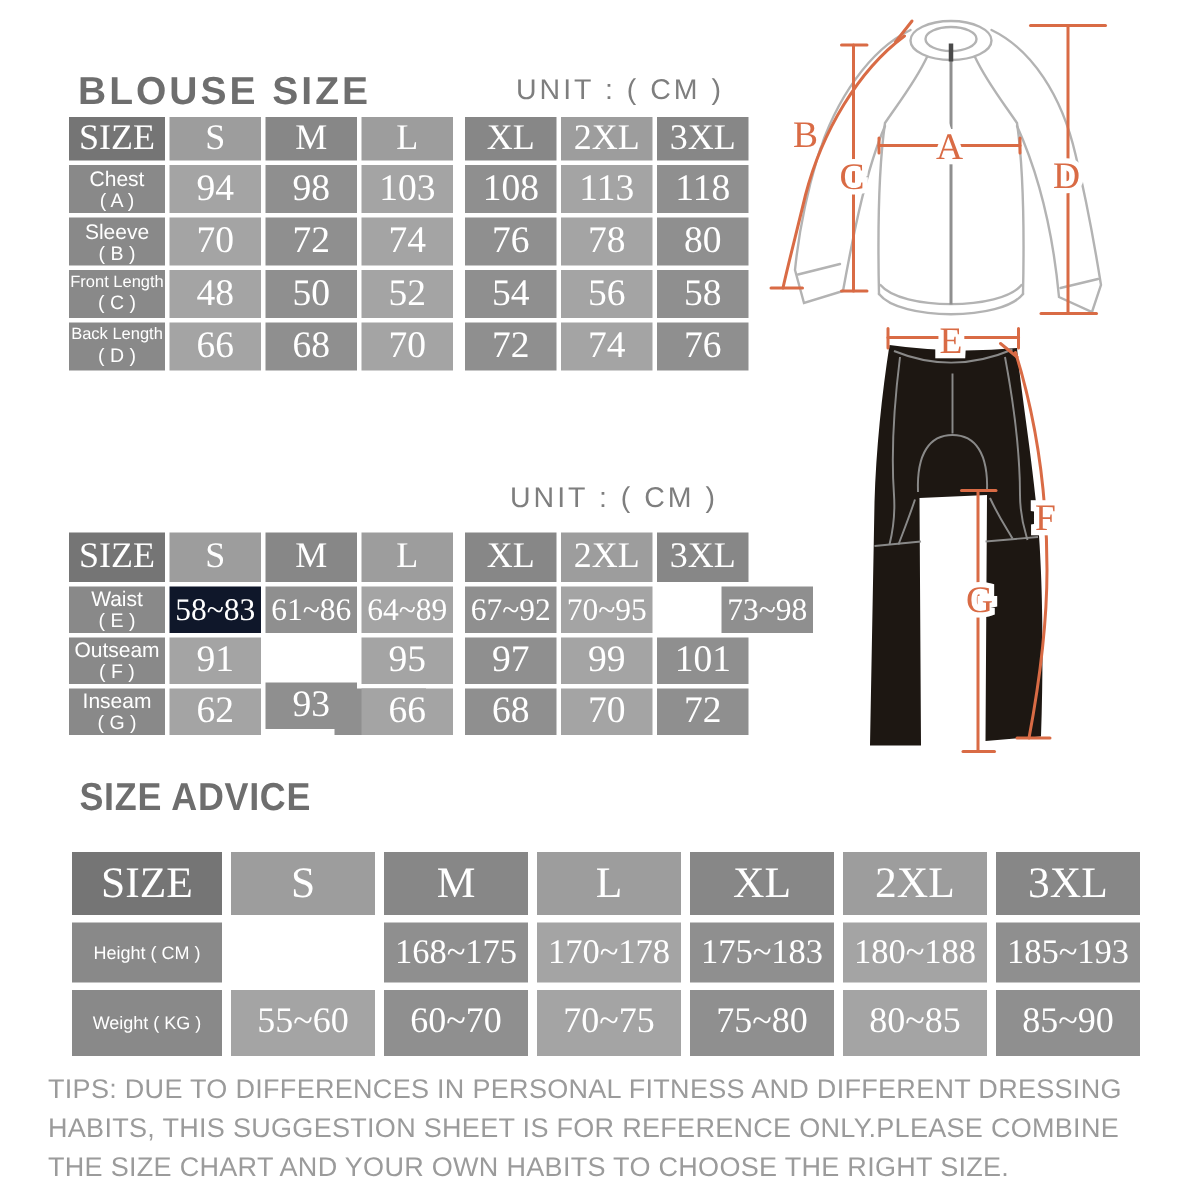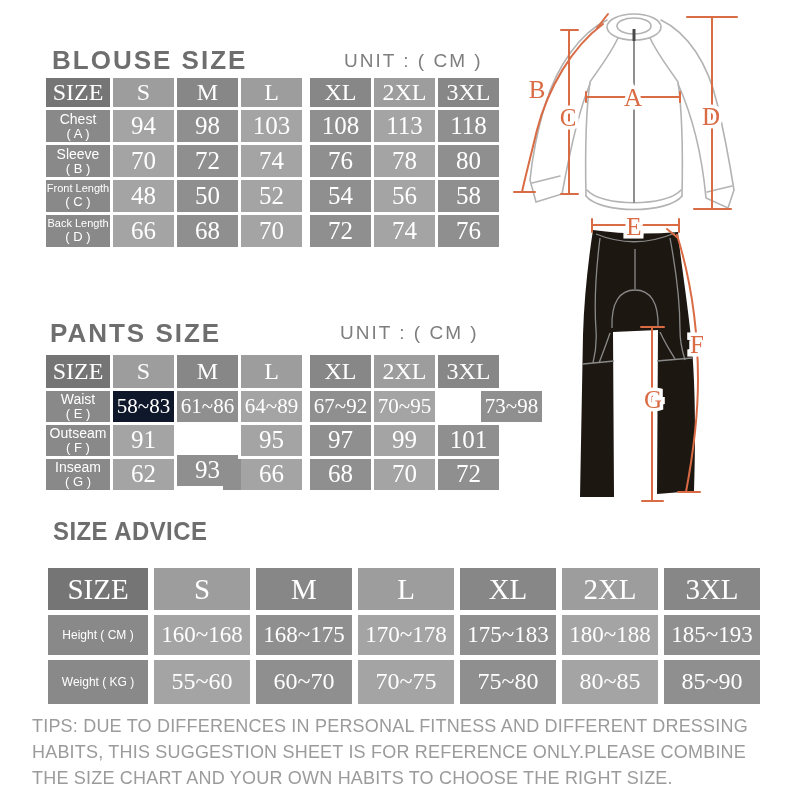--- a/index.html
+++ b/index.html
@@ -74,21 +74,20 @@
         <div style="font-size: 13px;">( D )</div>
       </div>
       <div class="cell serif" style="left: 67px; top: 137px; width: 61px; height: 32px; background: rgb(164, 164, 164); font-size: 25px;">66</div>
       <div class="cell serif" style="left: 131px; top: 137px; width: 61px; height: 32px; background: rgb(143, 143, 143); font-size: 25px;">68</div>
       <div class="cell serif" style="left: 195px; top: 137px; width: 61px; height: 32px; background: rgb(164, 164, 164); font-size: 25px;">70</div>
       <div class="cell serif" style="left: 264px; top: 137px; width: 61px; height: 32px; background: rgb(143, 143, 143); font-size: 25px;">72</div>
       <div class="cell serif" style="left: 328px; top: 137px; width: 61px; height: 32px; background: rgb(164, 164, 164); font-size: 25px;">74</div>
       <div class="cell serif" style="left: 392px; top: 137px; width: 61px; height: 32px; background: rgb(143, 143, 143); font-size: 25px;">76</div>
     </div>
 
-  <div class="title" style="left:50px;top:318px;">PANTS SIZE</div>
   <div class="unit" style="left:340px;top:322px;">UNIT : ( CM )</div>
   <div class="sztable" id="table-pants" style="left: 46px; top: 355px; width: 453px; height: 138px;">
       <div class="cell serif" style="left: 0px; top: 0px; width: 64px; height: 33px; background: rgb(117, 117, 117); font-size: 24px;">SIZE</div>
       <div class="cell serif" style="left: 67px; top: 0px; width: 61px; height: 33px; background: rgb(157, 157, 157); font-size: 24px;">S</div>
       <div class="cell serif" style="left: 131px; top: 0px; width: 61px; height: 33px; background: rgb(135, 135, 135); font-size: 24px;">M</div>
       <div class="cell serif" style="left: 195px; top: 0px; width: 61px; height: 33px; background: rgb(157, 157, 157); font-size: 24px;">L</div>
       <div class="cell serif" style="left: 264px; top: 0px; width: 61px; height: 33px; background: rgb(135, 135, 135); font-size: 24px;">XL</div>
       <div class="cell serif" style="left: 328px; top: 0px; width: 61px; height: 33px; background: rgb(157, 157, 157); font-size: 24px;">2XL</div>
       <div class="cell serif" style="left: 392px; top: 0px; width: 61px; height: 33px; background: rgb(135, 135, 135); font-size: 24px;">3XL</div>
       <div class="cell sans" style="left: 0px; top: 36px; width: 64px; height: 31px; background: rgb(137, 137, 137); font-size: 14px;">
@@ -128,21 +127,20 @@
       <div class="cell serif" style="left: 0px; top: 0px; width: 100px; height: 42px; background: rgb(117, 117, 117); font-size: 29px;">SIZE</div>
       <div class="cell serif" style="left: 106px; top: 0px; width: 96px; height: 42px; background: rgb(157, 157, 157); font-size: 29px;">S</div>
       <div class="cell serif" style="left: 208px; top: 0px; width: 96px; height: 42px; background: rgb(135, 135, 135); font-size: 29px;">M</div>
       <div class="cell serif" style="left: 310px; top: 0px; width: 96px; height: 42px; background: rgb(157, 157, 157); font-size: 29px;">L</div>
       <div class="cell serif" style="left: 412px; top: 0px; width: 96px; height: 42px; background: rgb(135, 135, 135); font-size: 29px;">XL</div>
       <div class="cell serif" style="left: 514px; top: 0px; width: 96px; height: 42px; background: rgb(157, 157, 157); font-size: 29px;">2XL</div>
       <div class="cell serif" style="left: 616px; top: 0px; width: 96px; height: 42px; background: rgb(135, 135, 135); font-size: 29px;">3XL</div>
       <div class="cell sans" style="left: 0px; top: 47px; width: 100px; height: 40px; background: rgb(137, 137, 137); font-size: 15px;">
         <div style="font-size: 12px;">Height ( CM )</div>
       </div>
-      <div class="cell serif" style="left: 106px; top: 47px; width: 96px; height: 40px; background: rgb(164, 164, 164); font-size: 23px;">160~168</div>
       <div class="cell serif" style="left: 208px; top: 47px; width: 96px; height: 40px; background: rgb(143, 143, 143); font-size: 23px;">168~175</div>
       <div class="cell serif" style="left: 310px; top: 47px; width: 96px; height: 40px; background: rgb(164, 164, 164); font-size: 23px;">170~178</div>
       <div class="cell serif" style="left: 412px; top: 47px; width: 96px; height: 40px; background: rgb(143, 143, 143); font-size: 23px;">175~183</div>
       <div class="cell serif" style="left: 514px; top: 47px; width: 96px; height: 40px; background: rgb(164, 164, 164); font-size: 23px;">180~188</div>
       <div class="cell serif" style="left: 616px; top: 47px; width: 96px; height: 40px; background: rgb(143, 143, 143); font-size: 23px;">185~193</div>
       <div class="cell sans" style="left: 0px; top: 92px; width: 100px; height: 44px; background: rgb(137, 137, 137); font-size: 15px;">
         <div style="font-size: 12px;">Weight ( KG )</div>
       </div>
       <div class="cell serif" style="left: 106px; top: 92px; width: 96px; height: 44px; background: rgb(164, 164, 164); font-size: 24px;">55~60</div>
       <div class="cell serif" style="left: 208px; top: 92px; width: 96px; height: 44px; background: rgb(143, 143, 143); font-size: 24px;">60~70</div>

